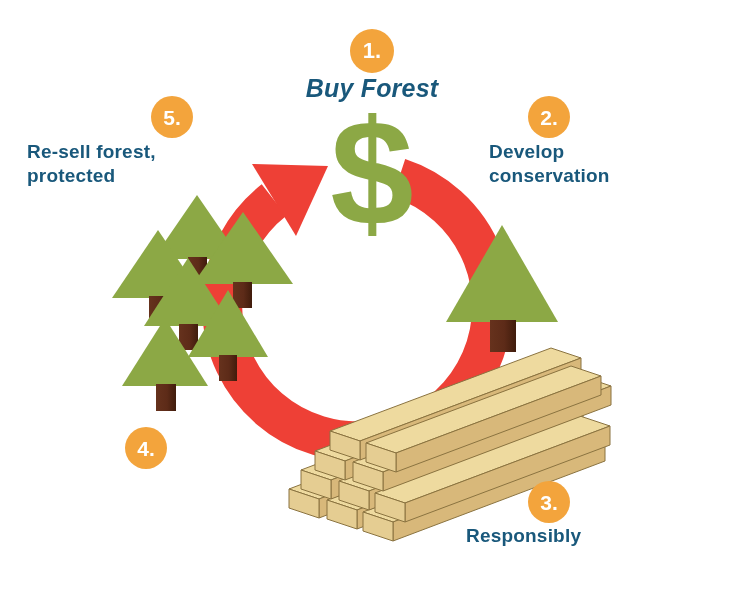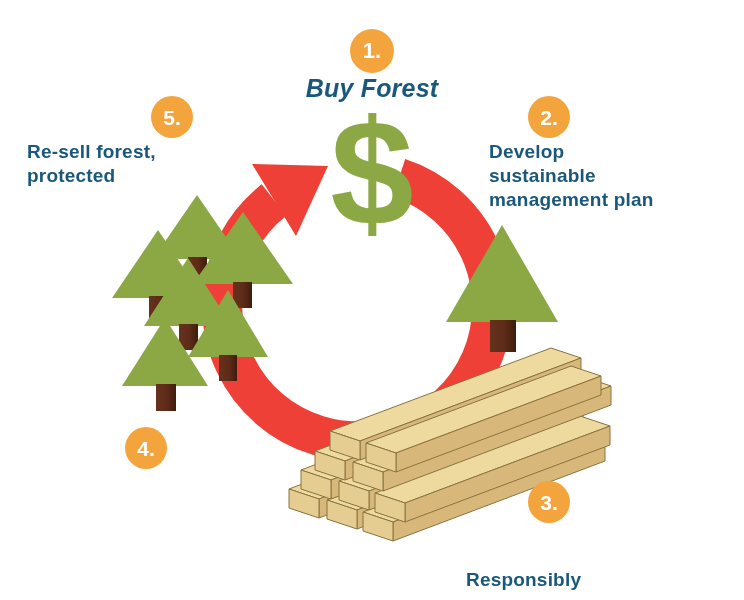--- a/index.html
+++ b/index.html
@@ -133,26 +133,25 @@
   </svg>
 
   <div class="badge big" style="left:350px;top:29px;">1.</div>
   <div class="step-label center-label" style="left:272px;top:76px;">
     <span class="line">Buy Forest</span>
   </div>
 
   <div class="badge" style="left:528px;top:96px;">2.</div>
   <div class="step-label" style="left:489px;top:140px;">
     <span class="line">Develop</span>
-    <span class="line">sustainable</span>
-    <span class="line">management plan</span>
+    <span class="line">conservation</span>
   </div>
 
   <div class="badge" style="left:528px;top:481px;">3.</div>
-  <div class="step-label" style="left:466px;top:524px;margin-top:44px;">
+  <div class="step-label" style="left:466px;top:524px;">
     <span class="line">Responsibly</span>
   </div>
 
   <div class="badge" style="left:125px;top:427px;">4.</div>
 
   <div class="badge" style="left:151px;top:96px;">5.</div>
   <div class="step-label" style="left:27px;top:140px;">
     <span class="line">Re-sell forest,</span>
     <span class="line">protected</span>
   </div>

